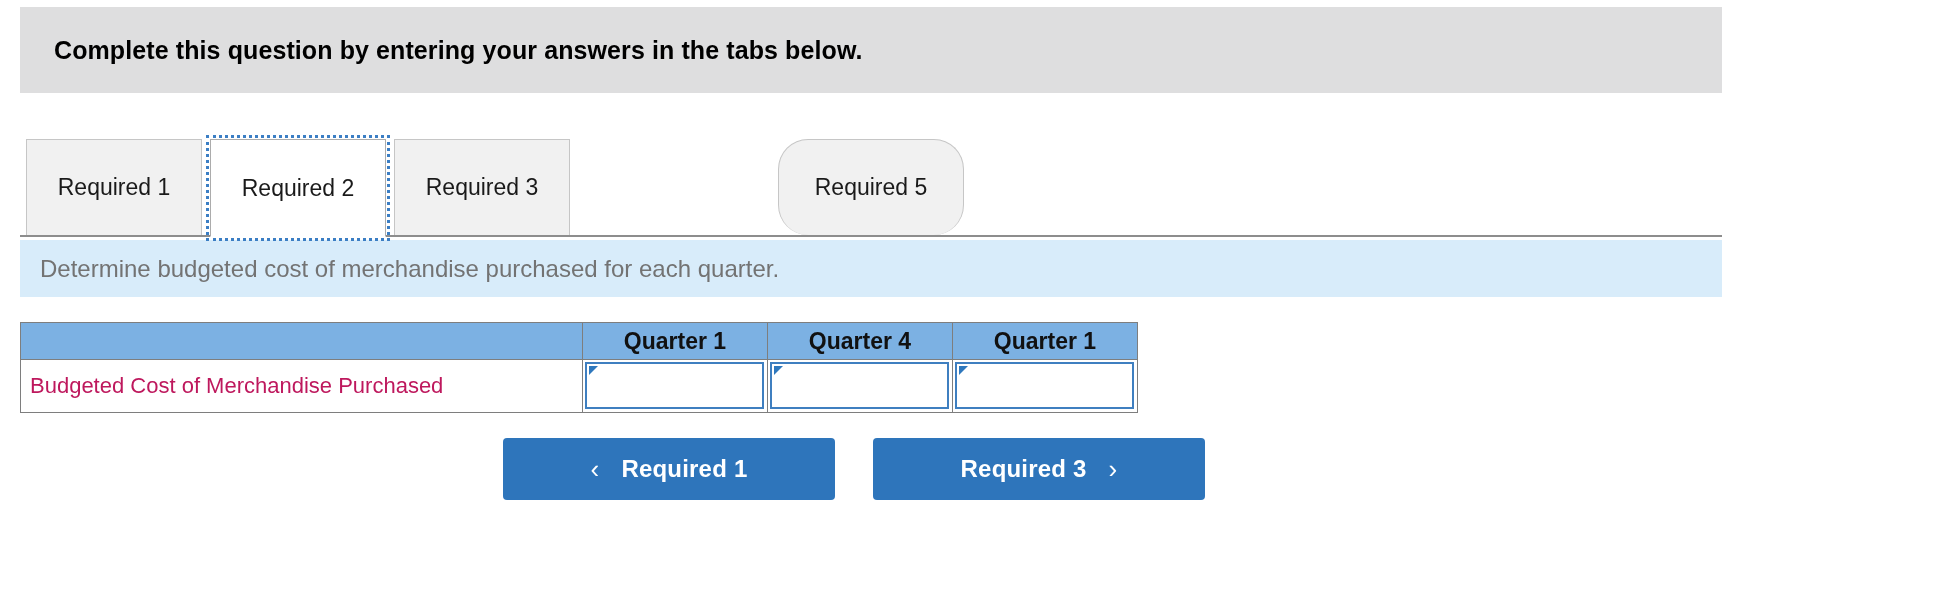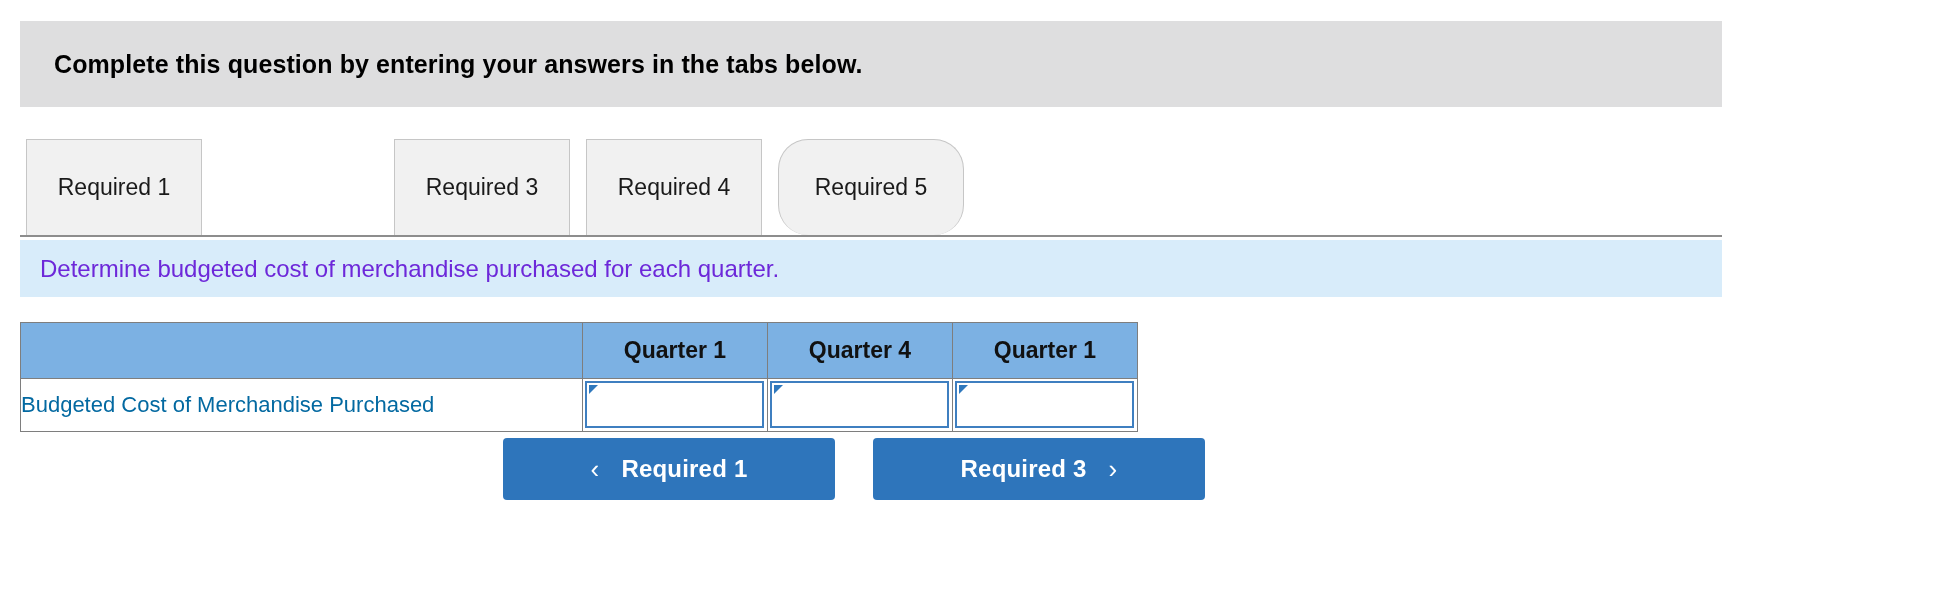--- a/index.html
+++ b/index.html
@@ -13,21 +13,21 @@
     height: 616px;
     font-family: "Liberation Sans", sans-serif;
     color: #000000;
     overflow: hidden;
   }
 
   
   .banner {
     position: absolute;
     left: 20px;
-    top: 21px;
+    top: 7px;
     width: 1702px;
     height: 86px;
     background: #dededf;
     box-sizing: border-box;
   }
   .banner-text {
     position: absolute;
     left: 34px;
     top: 29px;
     font-size: 25px;
@@ -100,53 +100,54 @@
     width: 1702px;
     height: 57px;
     background: #d8ecfa;
     box-sizing: border-box;
     display: flex;
     align-items: center;
   }
   .instruction-text {
     margin-left: 20px;
     font-size: 24px;
-    color: #6d28d9;
+    color: #737373;
     white-space: nowrap;
   }
 
   
   .answer-table {
     position: absolute;
     left: 20px;
     top: 322px;
     border-collapse: collapse;
     table-layout: fixed;
   }
   .answer-table th,
   .answer-table td {
     border: 1px solid #7e7e7e;
     box-sizing: border-box;
     padding: 0;
   }
   .answer-table th {
     background: #7cb1e3;
-    height: 56px;
+    height: 37px;
     font-size: 23px;
     font-weight: bold;
     color: #111111;
     text-align: center;
   }
   .answer-table th.hdr-blank { width: 562px; }
   .answer-table th.hdr-q     { width: 185px; }
   .answer-table td.row-label {
     background: #ffffff;
     height: 53px;
     font-size: 22px;
-    color: #0369a1;
+    color: #be185d;
+    padding-left: 9px;
     white-space: nowrap;
   }
   .answer-table td.cell-input {
     background: #ffffff;
     height: 53px;
     position: relative;
   }
   .cell-box {
     position: absolute;
     left: 2px;
@@ -229,25 +230,25 @@
 <div class="banner">
   <div class="banner-text">Complete this question by entering your answers in the tabs below.</div>
 </div>
 
 <div class="tabstrip">
   <div class="tab-underline"></div>
 
   <div class="tab tab0">
     <span>Required 1</span>
   </div>
+  <div class="tab tab1 active">
+    <span>Required 2</span>
+  </div>
   <div class="tab tab2">
     <span>Required 3</span>
-  </div>
-  <div class="tab tab3">
-    <span>Required 4</span>
   </div>
   <div class="tab tab4">
     <span>Required 5</span>
   </div>
 </div>
 
 <div class="instruction-bar">
   <div class="instruction-text">Determine budgeted cost of merchandise purchased for each quarter.</div>
 </div>
 

